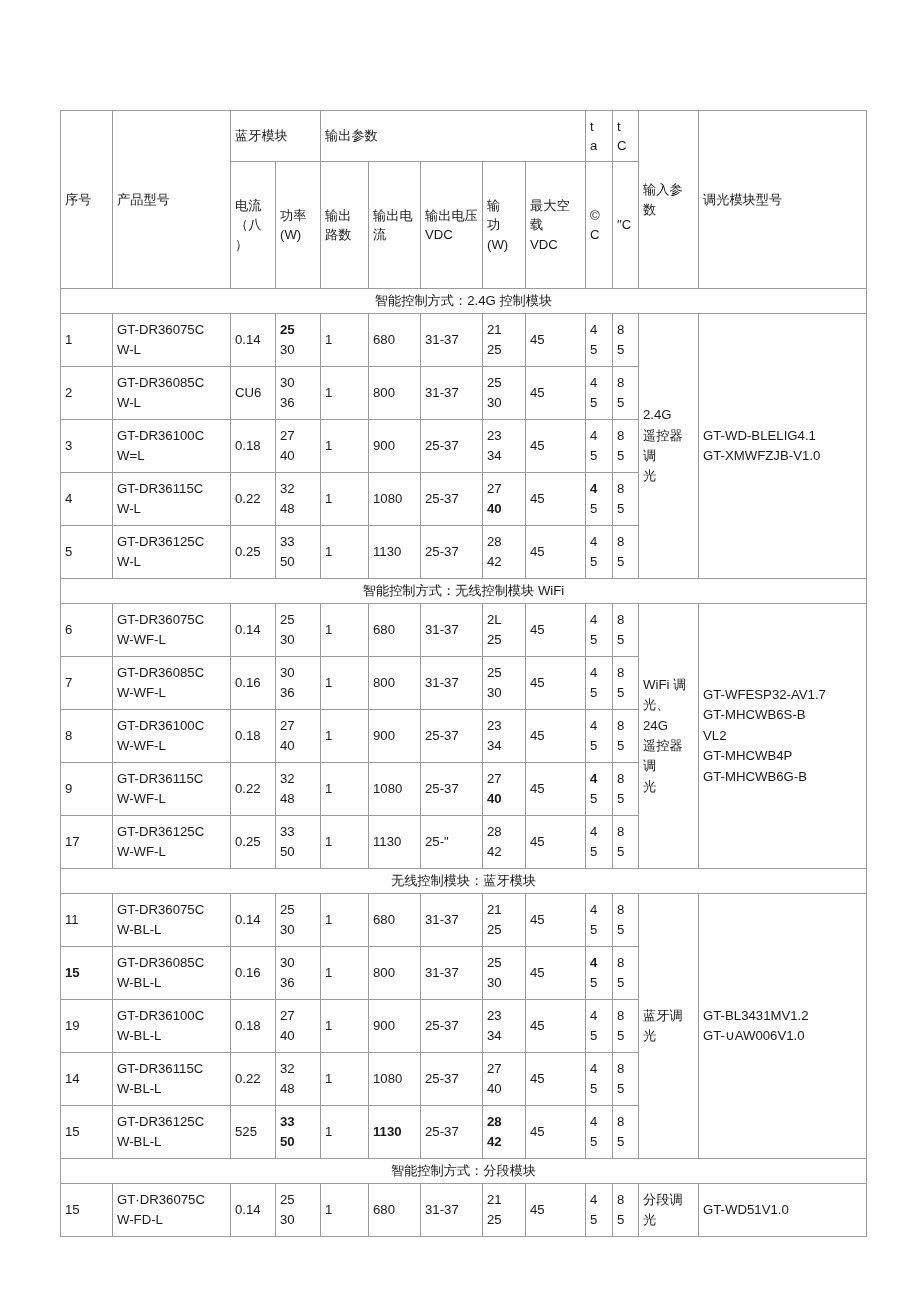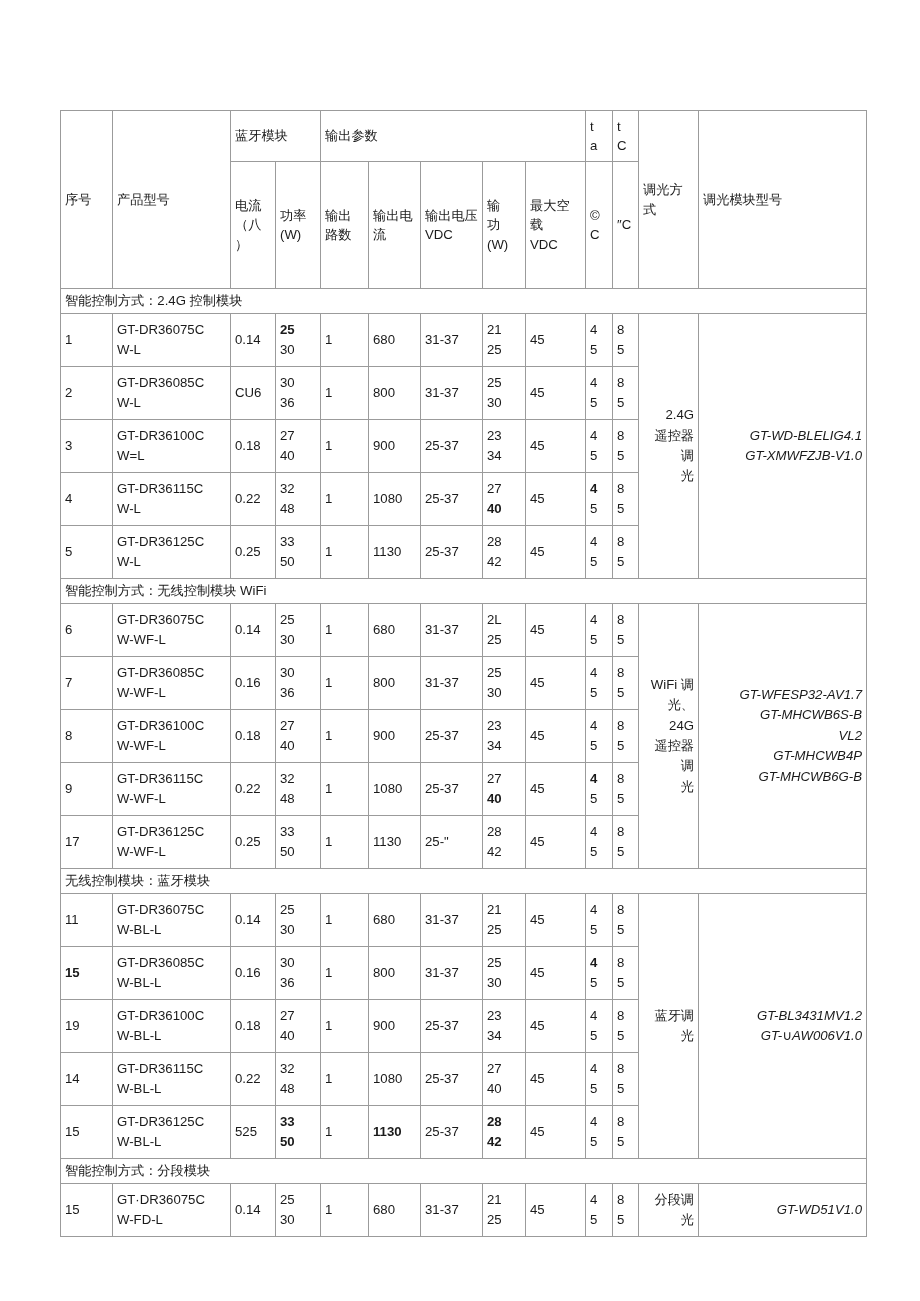--- a/index.html
+++ b/index.html
@@ -59,32 +59,33 @@
   .hdr-tall { height: 175px; }
 
   .stack { display: block; }
   .stack span { display: block; }
 
   
   tr.grouprow td {
     height: 22px;
     padding: 1px 4px;
     vertical-align: middle;
+    text-align: center;
   }
 
   
   tr.datarow td { height: 46px; }
   .twoline { display: block; }
   .twoline span { display: block; line-height: 1.55; }
   .b { font-weight: bold; }
-  .ml { display: block; line-height: 1.55; text-align: right; }
+  .ml { display: block; line-height: 1.55; }
 
   td.vmid { vertical-align: middle; }
   .dimcell { line-height: 1.9; }
-  .modcell { line-height: 1.9; font-style: italic; }
+  .modcell { line-height: 1.9; }
 </style>
 </head>
 <body>
 
 <div class="page">
   <table class="spec">
     <colgroup>
       <col class="c-idx">
         <col class="c-model">
         <col class="c-cur">
@@ -110,21 +111,21 @@
             <span>t</span>
             <span>a</span>
           </span>
         </td>
         <td>
           <span class="stack">
             <span>t</span>
             <span>C</span>
           </span>
         </td>
-        <td rowspan="2" class="hdr-tall h-span">调光方式</td>
+        <td rowspan="2" class="hdr-tall h-span">输入参数</td>
         <td rowspan="2" class="hdr-tall h-span">调光模块型号</td>
       </tr>
       <tr class="hdr-bot">
         <td>
           <span class="stack">
             <span>电流</span>
             <span>（八</span>
             <span>）</span>
           </span>
         </td>

